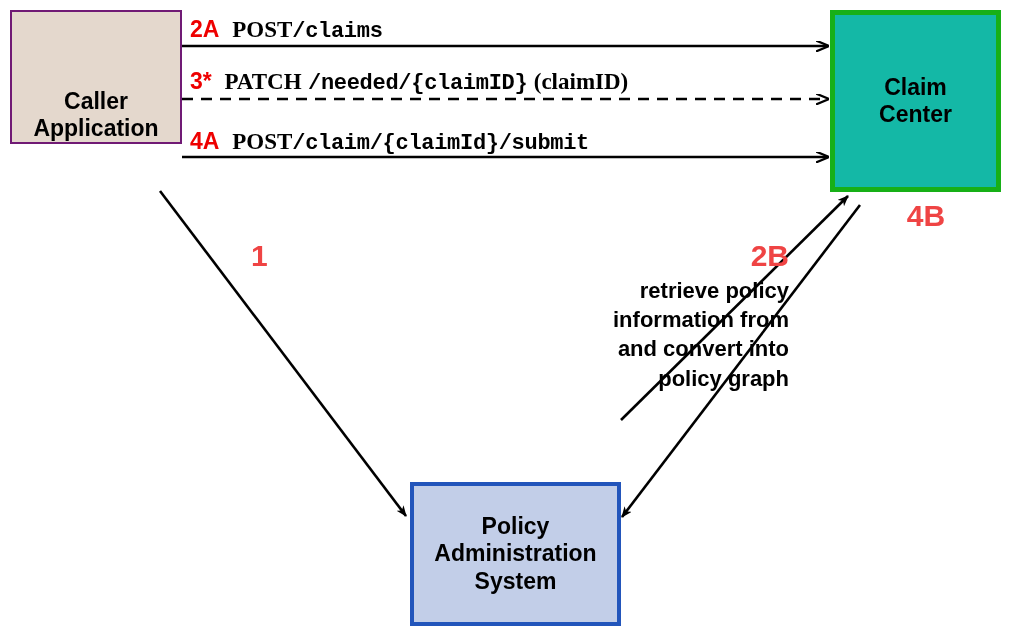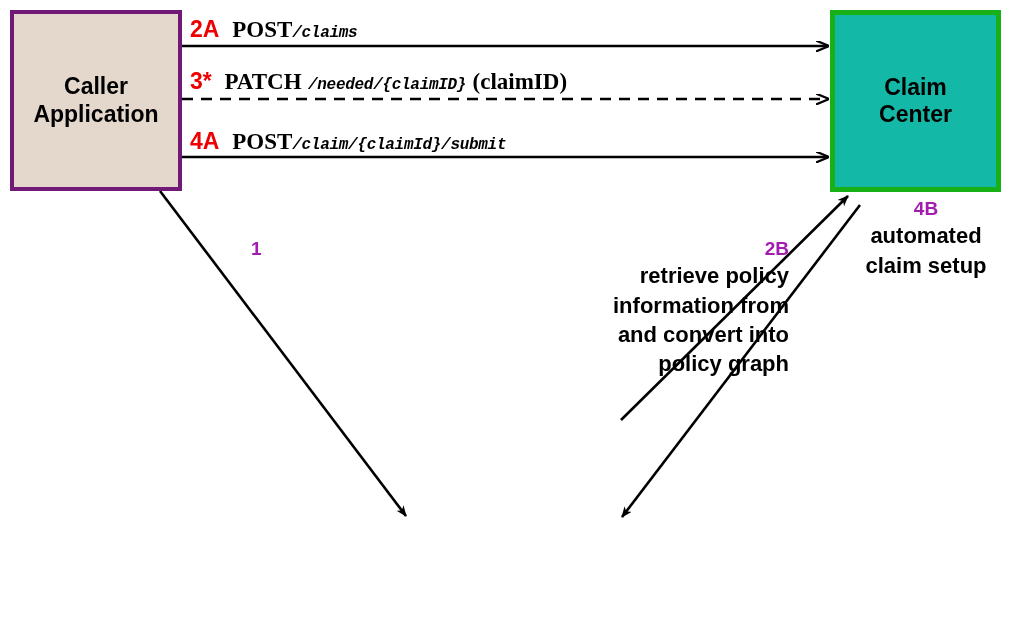--- a/index.html
+++ b/index.html
@@ -35,24 +35,25 @@
     font-weight: bold;
     color: #000000;
     line-height: 1.18;
   }
   .node .node-label { white-space: pre-line; }
 
   #node-caller {
     left: 10px;
     top: 10px;
     width: 172px;
-    height: 181px;
+    height: 134px;
     background: #E4D8CD;
-    border: 4px solid #701a75;
-    font-size: 23px;
+    border: 2px solid #701a75;
+    font-size: 23px;
+    align-items: flex-end;
   }
   #node-claimcenter {
     left: 830px;
     top: 10px;
     width: 171px;
     height: 182px;
     background: #14b8a6;
     border: 5px solid #17B017;
     font-size: 23px;
   }
@@ -74,42 +75,41 @@
     white-space: nowrap;
   }
   .edge-label .step {
     color: #EE0000;
     font-weight: bold;
     margin-top: 21px;
   }
   .mono {
     font-family: "Liberation Mono", "DejaVu Sans Mono", monospace;
     font-weight: bold;
-    font-size: 16px;
+    font-size: 22px;
     letter-spacing: -0.3px;
-    font-style: italic;
   }
   .sans { font-family: Liberation Serif, serif; font-weight: bold; }
 
   #label-2a { left: 190px; top: 16px; }
   #label-3  { left: 190px; top: 68px; }
   #label-4a { left: 190px; top: 128px; }
 
   .note {
     position: absolute;
     font-size: 22px;
     font-weight: bold;
     color: #000000;
     line-height: 1.33;
   }
   .note .step {
     display: block;
-    color: #a21caf;
-    font-weight: bold;
-    font-size: 19px;
+    color: #ef4444;
+    font-weight: bold;
+    font-size: 30px;
   }
   #note-1 {
     left: 251px;
     top: 236px;
     width: 200px;
     text-align: left;
   }
   #note-2b {
     left: 572px;
     top: 236px;
@@ -157,20 +157,25 @@
   <div class="node" id="node-caller">
     <span class="node-label">Caller
 Application</span>
   </div>
 
   <div class="node" id="node-claimcenter">
     <span class="node-label">Claim
 Center</span>
   </div>
 
+  <div class="node" id="node-policy">
+    <span class="node-label">Policy
+Administration
+System</span>
+  </div>
 
   <div class="edge-label" id="label-2a">
     <span class="step">2A</span><span>&nbsp;&nbsp;</span><span class="sans">POST</span><span class="mono">/claims</span>
   </div>
 
   <div class="edge-label" id="label-3">
     <span class="step">3*</span><span>&nbsp;&nbsp;</span><span class="sans">PATCH</span><span>&nbsp;</span><span class="mono">/needed/{claimID}</span><span>&nbsp;</span><span class="sans">(claimID)</span>
   </div>
 
   <div class="edge-label" id="label-4a">
@@ -181,16 +186,15 @@
     <span class="step">1</span>
   </div>
 
   <div class="note" id="note-2b">
     <span class="step">2B</span>
     <span>retrieve policy information from and convert into policy graph</span>
   </div>
 
   <div class="note" id="note-4b">
     <span class="step">4B</span>
-    <span>automated claim setup</span>
   </div>
 
 </div>
 
 </body></html>

